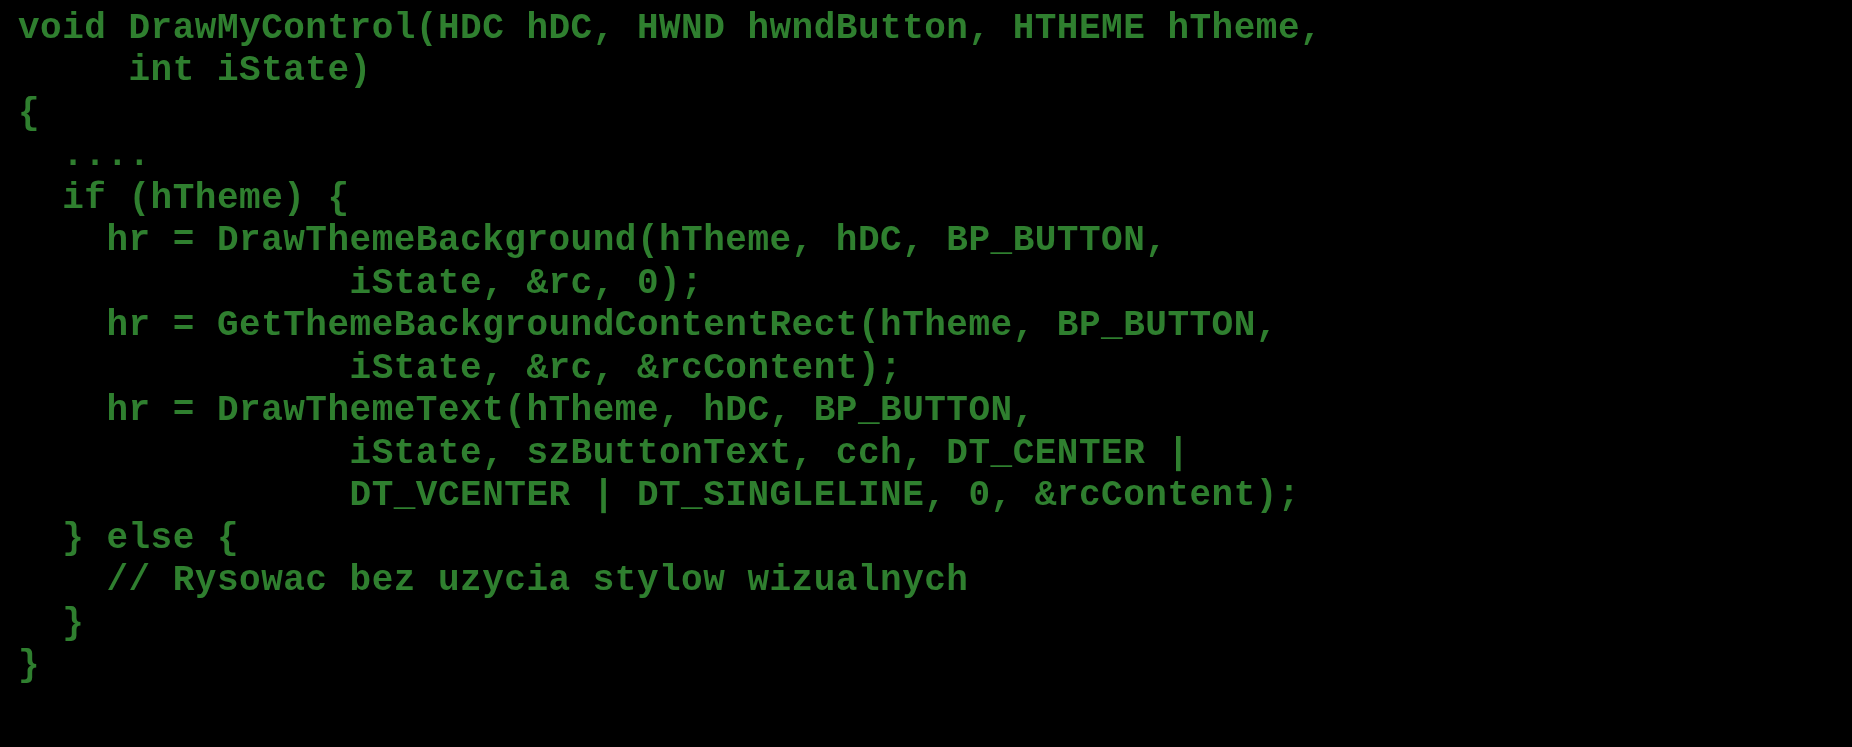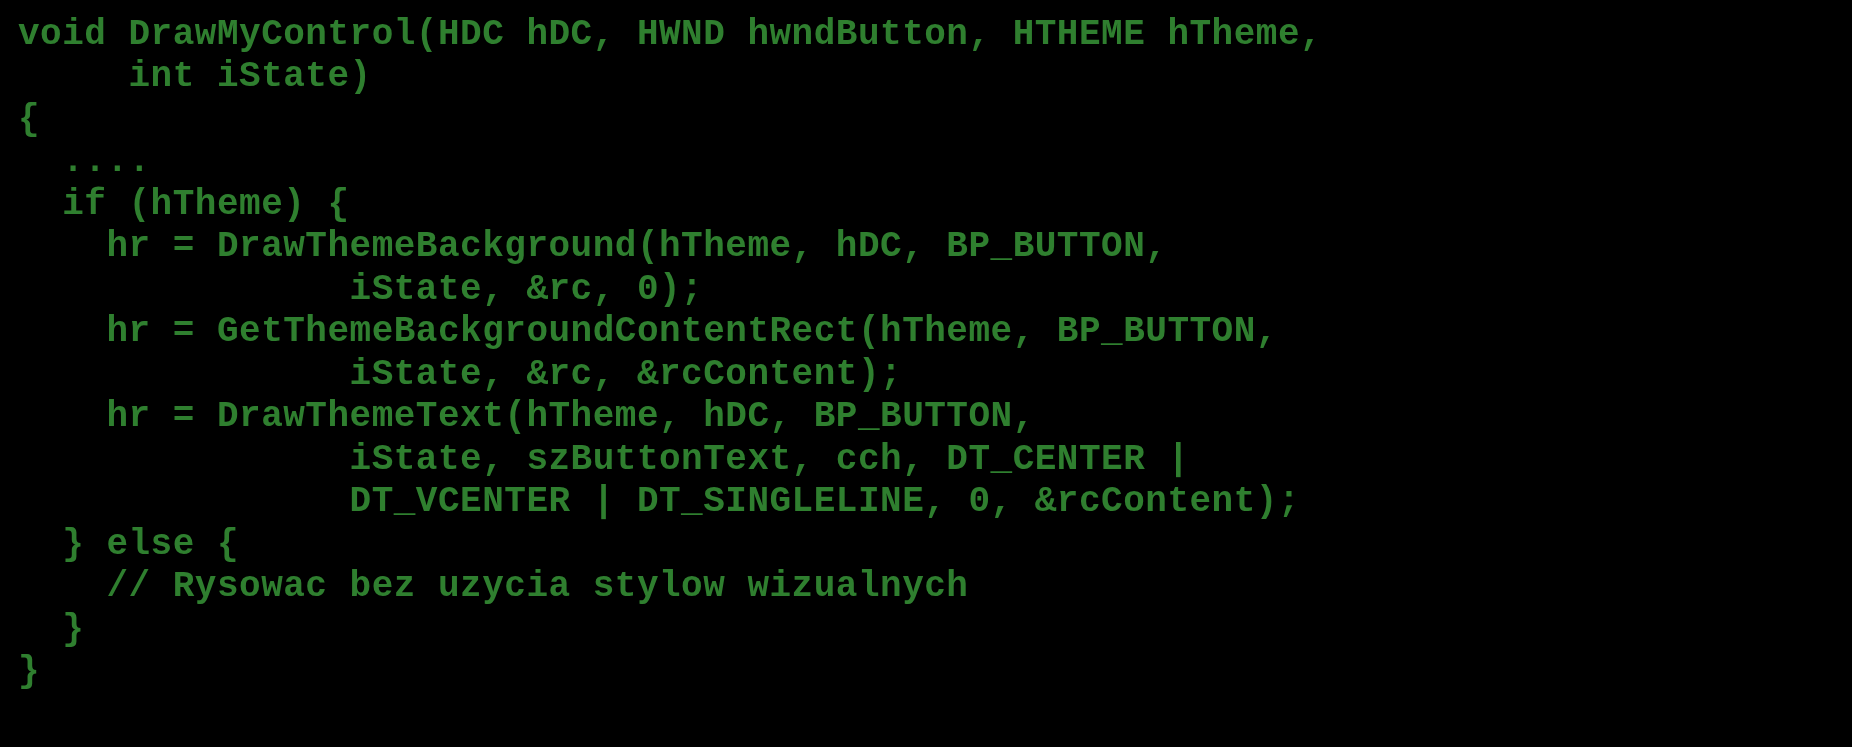--- a/index.html
+++ b/index.html
@@ -5,21 +5,21 @@
   html, body {
     margin: 0;
     padding: 0;
     background: #000000;
     width: 1852px;
     height: 747px;
     overflow: hidden;
   }
   pre.code {
     margin: 0;
-    padding: 14px 18px;
+    padding: 8px 18px;
     font-family: "Courier New", Courier, monospace;
     font-size: 36px;
     line-height: 1.18;
     font-weight: bold;
     color: #2f7f2f;
     white-space: pre;
     letter-spacing: 0.5px;
   }
 </style>
 </head>

